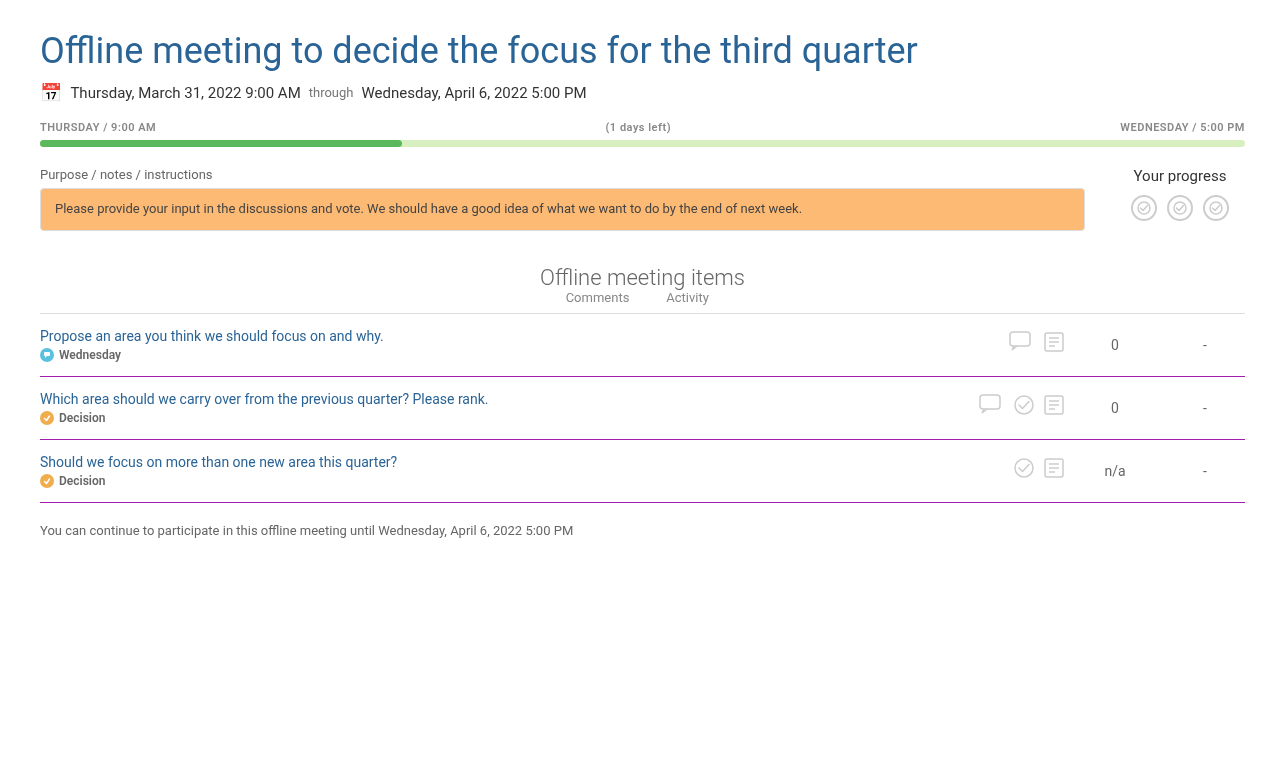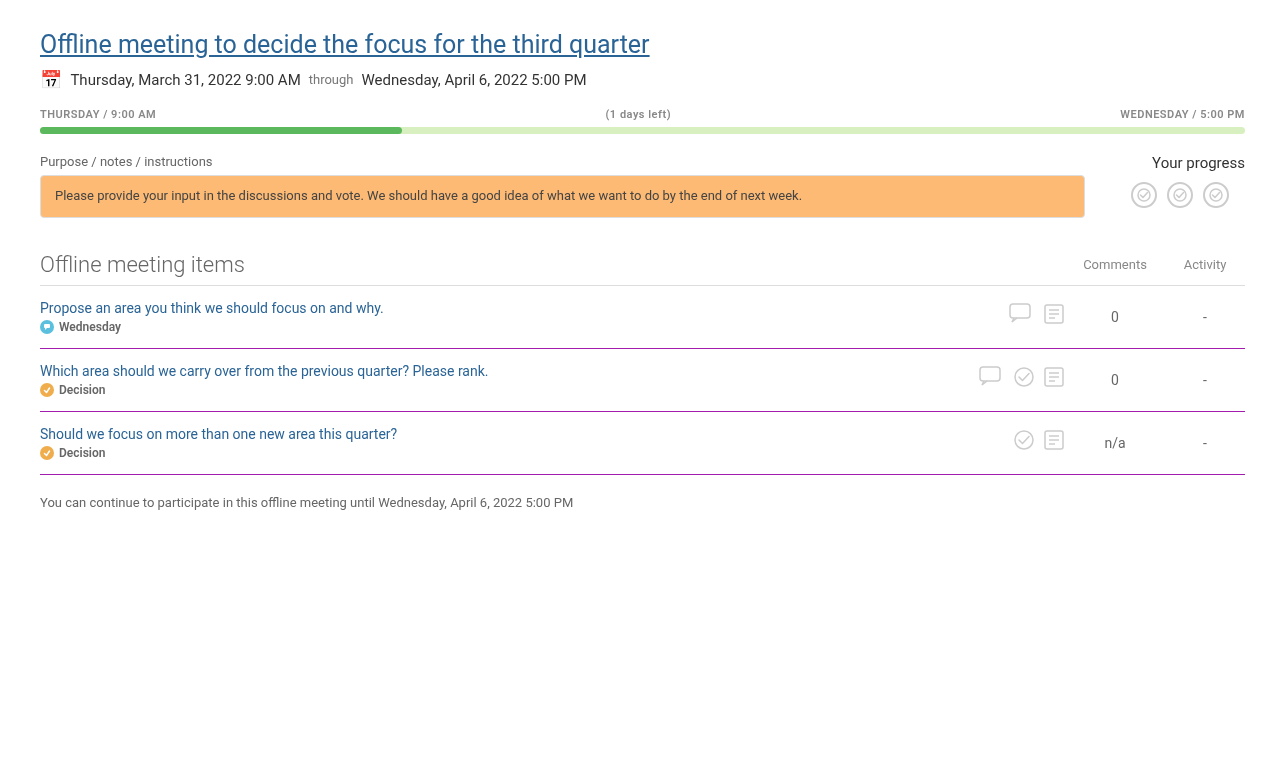--- a/index.html
+++ b/index.html
@@ -4,25 +4,24 @@
   <style>
     * { box-sizing: border-box; margin: 0; padding: 0; }
     body {
       font-family: -apple-system, BlinkMacSystemFont, 'Segoe UI', Roboto, Helvetica, Arial, sans-serif;
       background: #fff;
       color: #333;
       font-size: 14px;
       padding: 30px 40px;
     }
     .page-title {
-      font-size: 25px;
+      font-size: 36px;
       color: #2a6496;
       font-weight: 400;
       margin-bottom: 10px;
-      text-decoration: underline;
     }
     .event-date-row {
       display: flex;
       align-items: center;
       gap: 8px;
       font-size: 15px;
       color: #333;
       margin-bottom: 18px;
     }
     .event-date-row .through {
@@ -70,21 +69,21 @@
       border: 1px solid #ddd;
       border-radius: 4px;
       padding: 10px 14px;
       font-size: 13px;
       color: #444;
       line-height: 1.6;
       background: #fdba74;
     }
     .right-section {
       width: 130px;
-      text-align: right;
+      text-align: center;
     }
     .progress-label {
       font-size: 15px;
       color: #333;
       margin-bottom: 10px;
     }
     .progress-icons {
       display: flex;
       justify-content: center;
       gap: 10px;
@@ -101,20 +100,21 @@
       font-size: 14px;
     }
     .meeting-items-section {
       margin-top: 10px;
     }
     .meeting-items-header {
       display: flex;
       align-items: center;
       justify-content: space-between;
       padding-bottom: 8px;
+      flex-direction: column;
     }
     .meeting-items-title {
       font-size: 22px;
       color: #666;
       font-weight: 300;
     }
     .col-headers {
       display: flex;
       gap: 10px;
       align-items: center;

